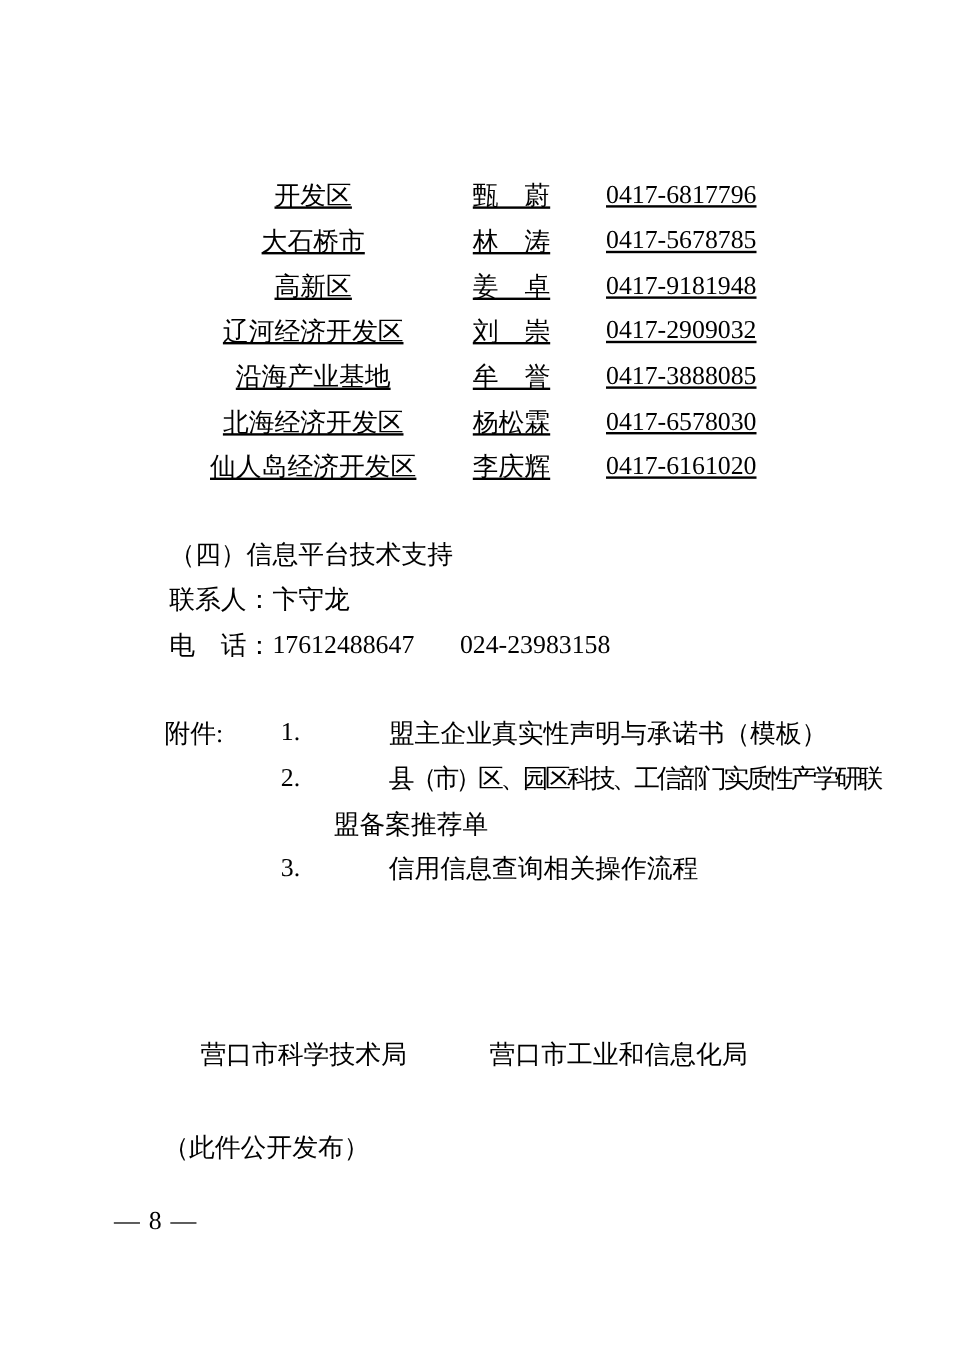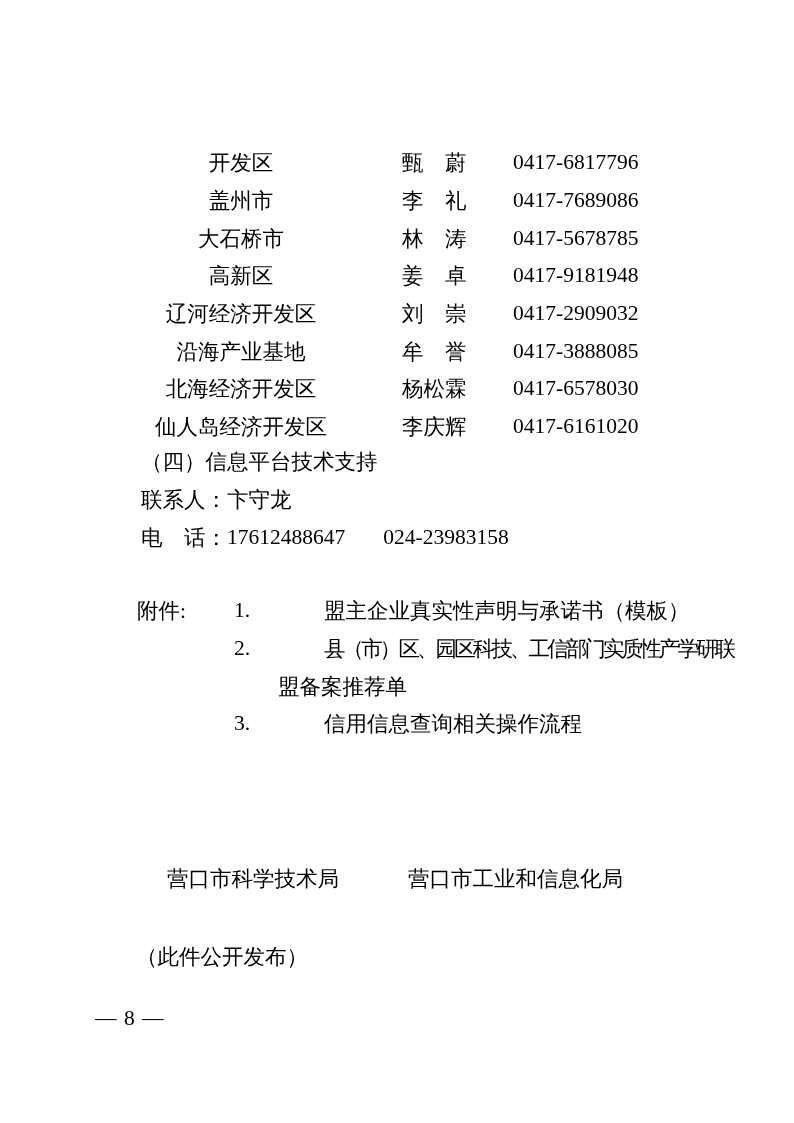--- a/index.html
+++ b/index.html
@@ -14,38 +14,39 @@
     background: #ffffff;
     color: #000000;
     font-family: "Liberation Serif", "DejaVu Serif", serif;
     font-size: 21.5px;
     overflow: hidden;
   }
 
   
   .contact-table {
     position: absolute;
-    left: 132px;
+    left: 152px;
     top: 144px;
+    text-decoration: underline;
   }
   .crow {
     display: flex;
     align-items: center;
     height: 37.7px;
     white-space: nowrap;
   }
   .c-district {
     display: inline-block;
     width: 218px;
     text-align: center;
   }
   .c-name {
     display: inline-block;
     width: 66px;
-    margin-left: 52px;
+    margin-left: 24px;
   }
   .c-phone {
     display: inline-block;
     margin-left: 45px;
   }
 
   
   .platform {
     position: absolute;
     left: 141px;
@@ -108,25 +109,20 @@
 
 <div class="page">
 
   <div class="contact-table">
     <div class="crow">
       <span class="c-district">开发区</span>
       <span class="c-name">甄　蔚</span>
       <span class="c-phone">0417-6817796</span>
     </div>
     <div class="crow">
-      <span class="c-district">盖州市</span>
-      <span class="c-name">李　礼</span>
-      <span class="c-phone">0417-7689086</span>
-    </div>
-    <div class="crow">
       <span class="c-district">大石桥市</span>
       <span class="c-name">林　涛</span>
       <span class="c-phone">0417-5678785</span>
     </div>
     <div class="crow">
       <span class="c-district">高新区</span>
       <span class="c-name">姜　卓</span>
       <span class="c-phone">0417-9181948</span>
     </div>
     <div class="crow">

